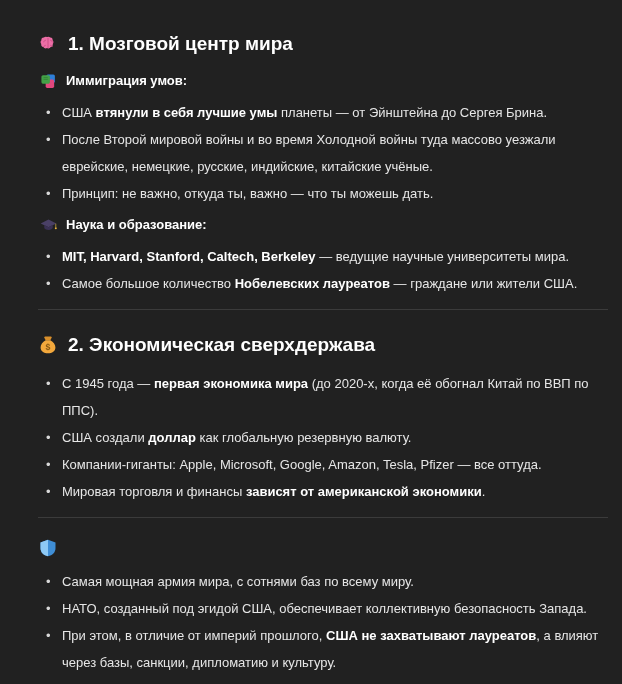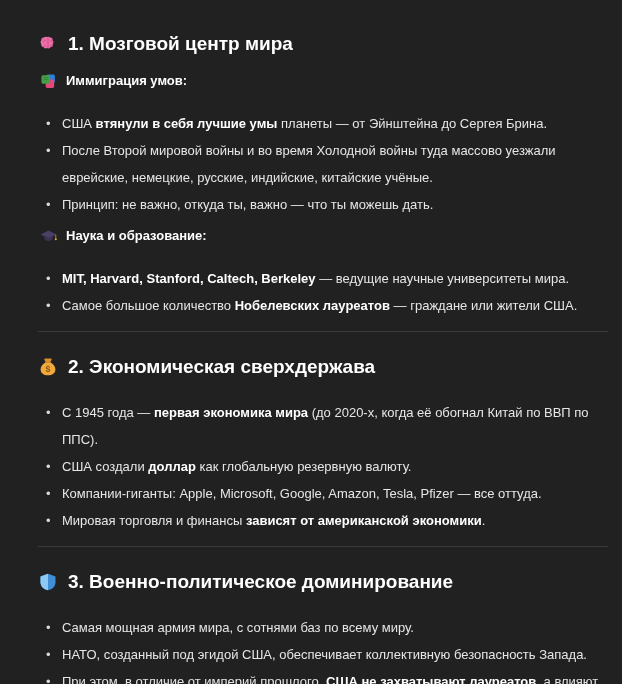--- a/index.html
+++ b/index.html
@@ -18,21 +18,21 @@
   }
   .section-title .icon svg { width: 20px; height: 20px; display: block; }
 
   .subsection-title {
     display: flex; align-items: center; gap: 9px;
     font-size: 13px; font-weight: 700; color: #ffffff;
     line-height: 24px; margin: 0 0 4px 2px;
   }
   .subsection-title .icon svg { width: 17px; height: 17px; display: block; }
 
-  ul.bullets { list-style: none; margin: 17px 0 6px 0; padding: 0 0 0 24px; }
+  ul.bullets { list-style: none; margin: 6px 0 6px 0; padding: 0 0 0 24px; }
   ul.bullets li {
     position: relative;
     font-size: 13px; line-height: 27px; color: #e6e6e6;
   }
   ul.bullets li::before {
     content: "•";
     position: absolute; left: -16px; top: 0;
     color: #d9d9d9; font-size: 13px;
   }
   .run-bold { font-weight: 700; color: #ffffff; }
@@ -111,21 +111,20 @@
       </section>
       <hr class="divider">
       <section class="section">
         <div class="section-title">
           <span class="icon">
             <svg viewBox="0 0 24 24">
               <path d="M12 2 21 5.5V12c0 5.6-3.8 8.7-9 10-5.2-1.3-9-4.4-9-10V5.5z" fill="#3f8ed6"></path>
               <path d="M12 2 3 5.5V12c0 5.6 3.8 8.7 9 10z" fill="#8ec9f5"></path>
             </svg>
           </span>
-          <span>3. Военно-политическое доминирование</span>
         </div>
         <ul class="bullets">
           <li><span>Самая мощная армия мира, с сотнями баз по всему миру.</span></li>
           <li><span>НАТО, созданный под эгидой США, обеспечивает коллективную безопасность Запада.</span></li>
           <li><span>При этом, в отличие от империй прошлого, </span><span class="run-bold">США не захватывают лауреатов</span><span>, а влияют через базы, санкции, дипломатию и культуру.</span></li>
         </ul>
       </section>
     </div>
 </main>
 

